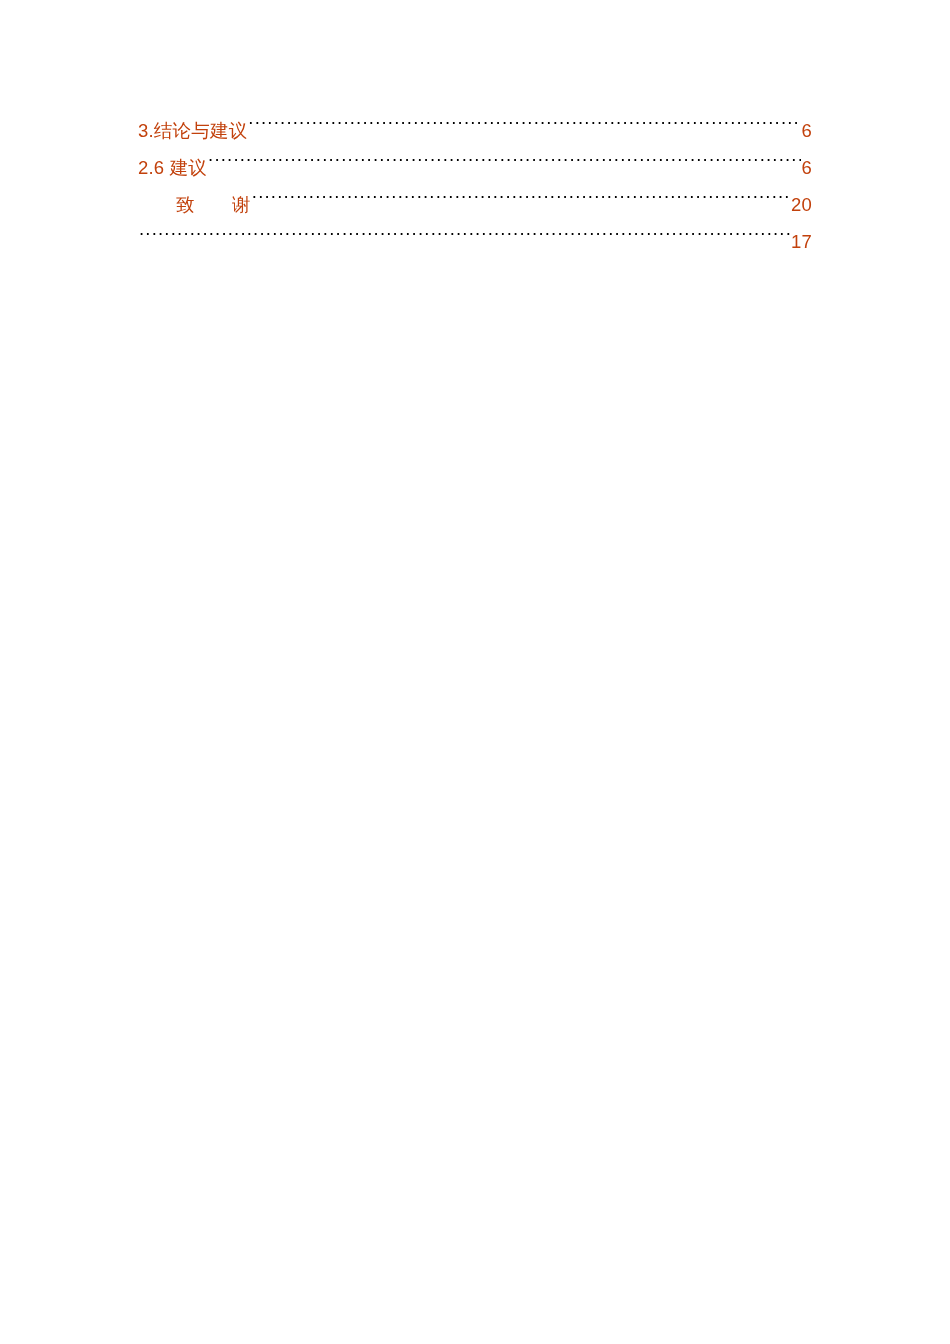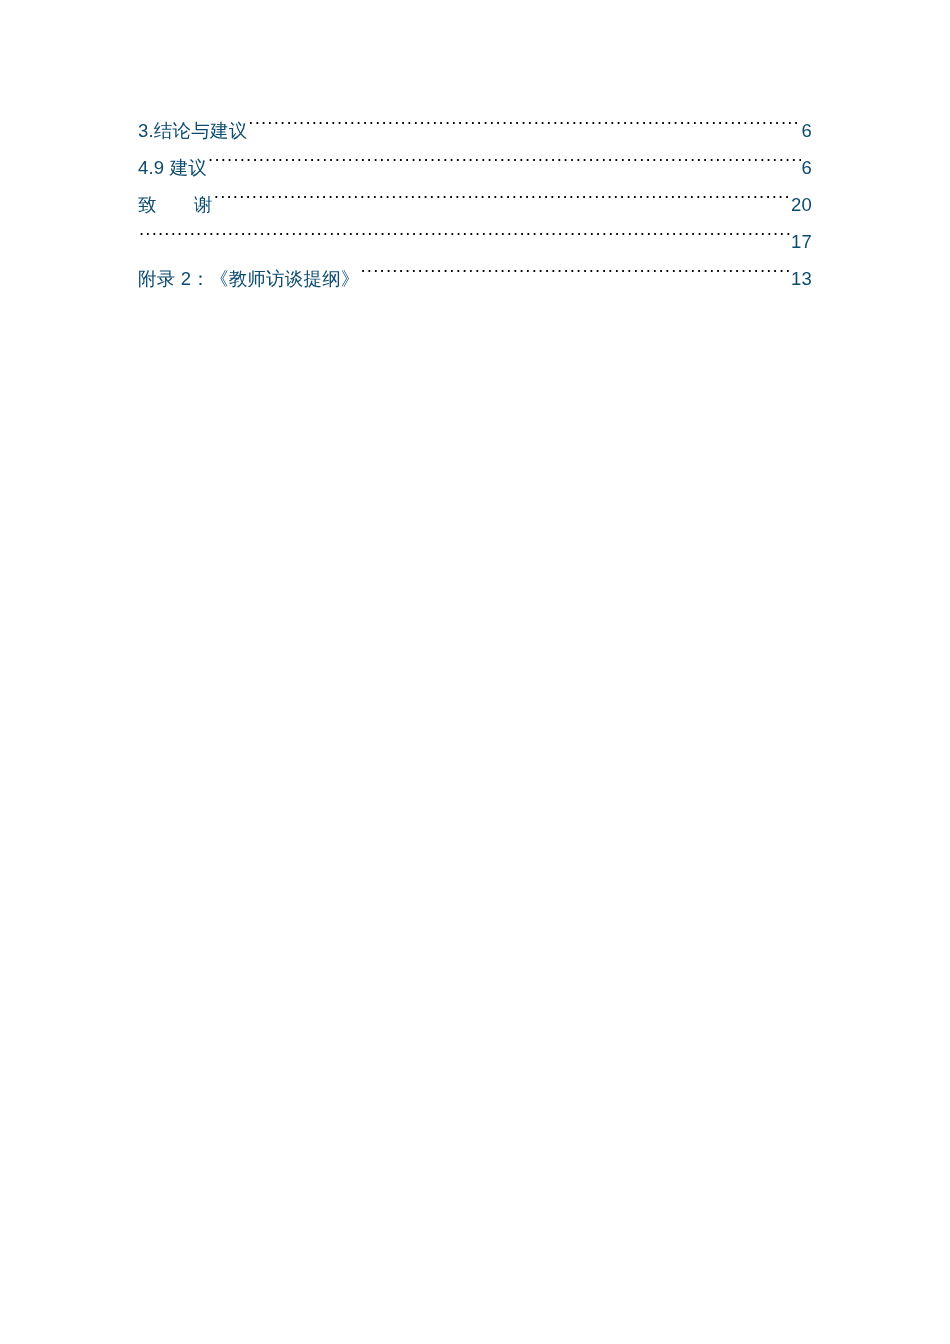--- a/index.html
+++ b/index.html
@@ -28,21 +28,21 @@
     left: 138px;
     top: 112px;
     width: 674px;
   }
   .toc-entry {
     display: flex;
     align-items: baseline;
     font-size: 18.5px;
     line-height: 37px;
     white-space: nowrap;
-    color: #0c4a6e;
+    color: #c2410c;
   }
   .toc-entry .title {
     flex: 0 0 auto;
     letter-spacing: 0.2px;
   }
   .toc-entry .leader {
     flex: 1 1 auto;
     overflow: hidden;
     margin: 0 1px 0 1px;
     position: relative;
@@ -60,52 +60,48 @@
     left: 0;
   }
   .toc-entry .page-num {
     flex: 0 0 auto;
     text-align: right;
     letter-spacing: 0.2px;
   }
   
   .e-thanks .title {
     letter-spacing: 0.2px;
+    margin-left: 38px;
   }
 </style>
 </head>
 <body>
 
 <div class="page">
   <div class="toc">
 
     <div class="toc-entry">
       <span class="title">3.结论与建议</span>
       <span class="leader"></span>
       <span class="page-num">6</span>
     </div>
 
     <div class="toc-entry">
-      <span class="title">4.9 建议</span>
+      <span class="title">2.6 建议</span>
       <span class="leader"></span>
       <span class="page-num">6</span>
     </div>
 
 
     <div class="toc-entry e-thanks">
       <span class="title">致  谢</span>
       <span class="leader"></span>
       <span class="page-num">20</span>
     </div>
 
     <div class="toc-entry">
       <span class="leader"></span>
       <span class="page-num">17</span>
     </div>
 
-    <div class="toc-entry">
-      <span class="title">附录 2：《教师访谈提纲》</span>
-      <span class="leader"></span>
-      <span class="page-num">13</span>
-    </div>
 
   </div>
 </div>
 
 </body></html>

